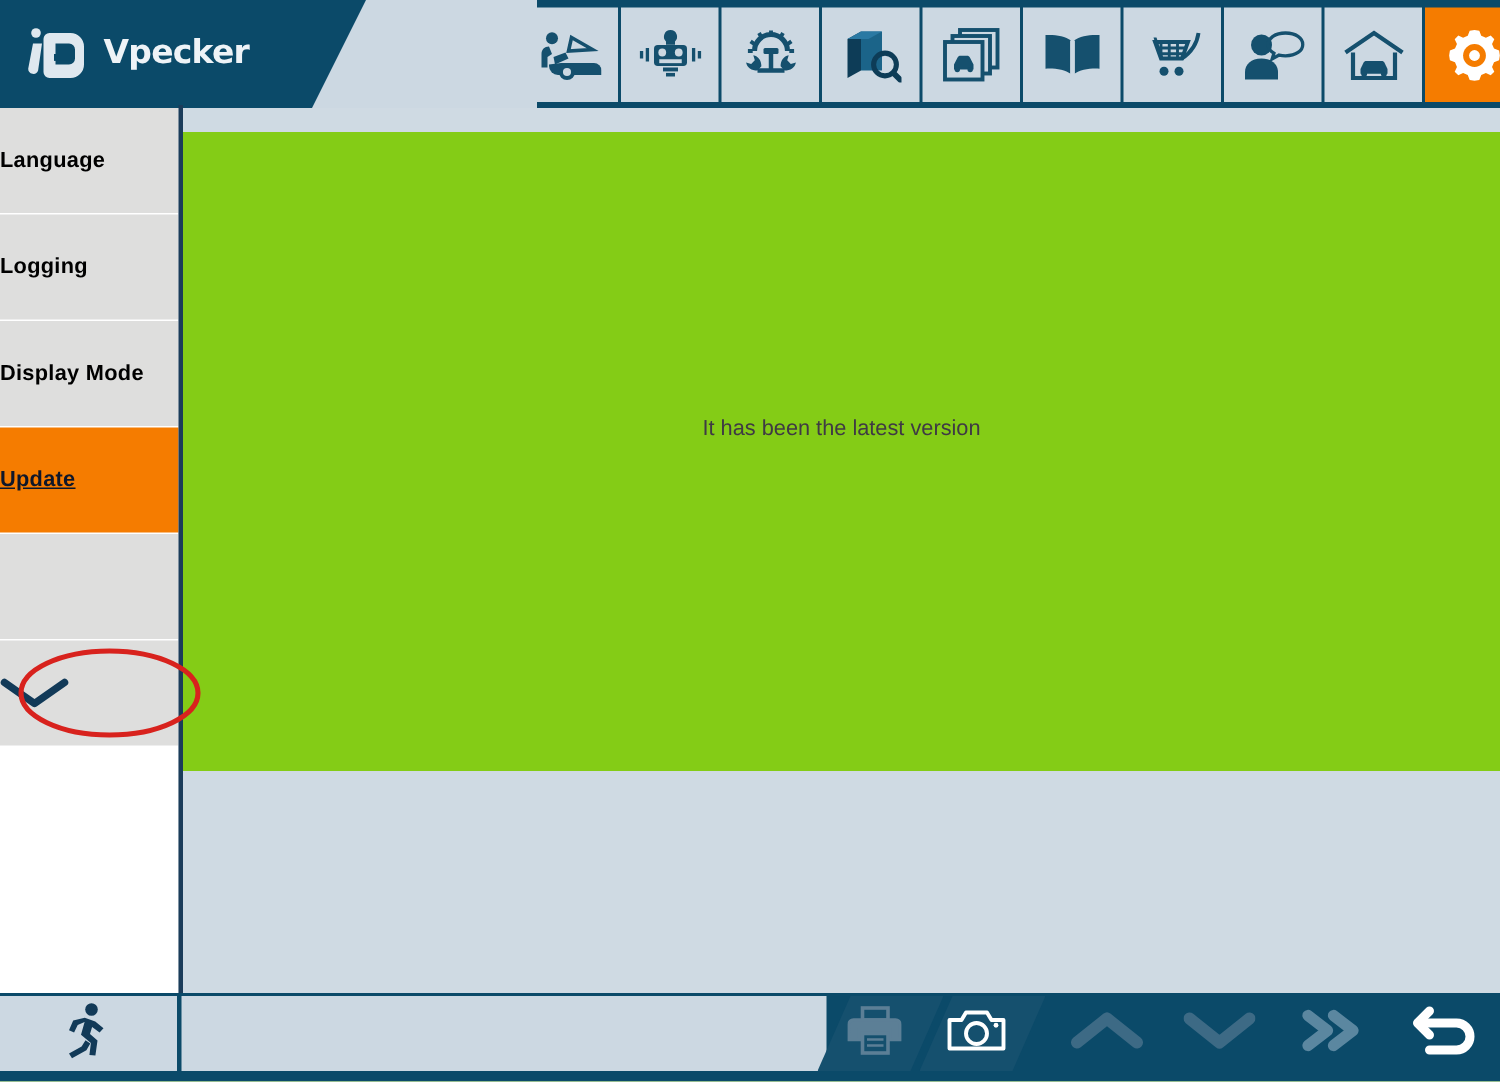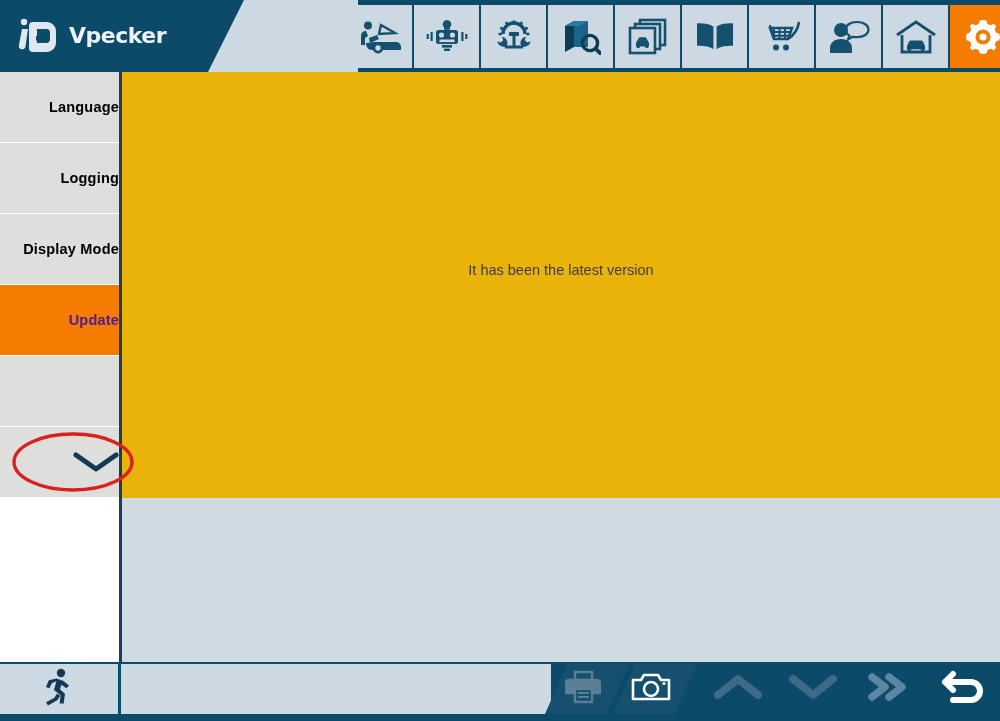--- a/index.html
+++ b/index.html
@@ -47,40 +47,40 @@
   
   .sidebar{
     position:absolute;left:0;top:72px;width:119px;height:590px;
     background:#ffffff;
   }
   .side-item{
     position:relative;
     width:119px;height:70px;
     background:#dededd;
     margin-bottom:1px;
-    display:flex;align-items:center;justify-content:flex-end;
+    display:flex;align-items:center;justify-content:flex-start;
     color:#000000;font-size:14.5px;font-weight:bold;
     font-family:"Liberation Sans", sans-serif;
     cursor:pointer;
     white-space:nowrap;
     letter-spacing:0.2px;
   }
-  .side-item.active{background:#f57c00;color:#4c1d95;}
+  .side-item.active{background:#f57c00;color:#0f172a;text-decoration:underline;}
   .side-item.blank{cursor:default;}
   .side-chevron{width:46px;height:22px;display:block;}
 
   .sidebar-border{
     position:absolute;left:119px;top:70px;width:3px;height:592px;
     background:#1b3c5a;
   }
 
   
   .content{
-    position:absolute;left:122px;top:72px;width:878px;height:426px;
-    background:#eab308;
+    position:absolute;left:122px;top:88px;width:878px;height:426px;
+    background:#84cc16;
   }
   .content-msg{
     position:absolute;left:0;top:0;width:878px;
     text-align:center;
     margin-top:190px;
     color:#3f3a44;font-size:14.5px;
     font-family:"Liberation Sans", sans-serif;
   }
 
   

